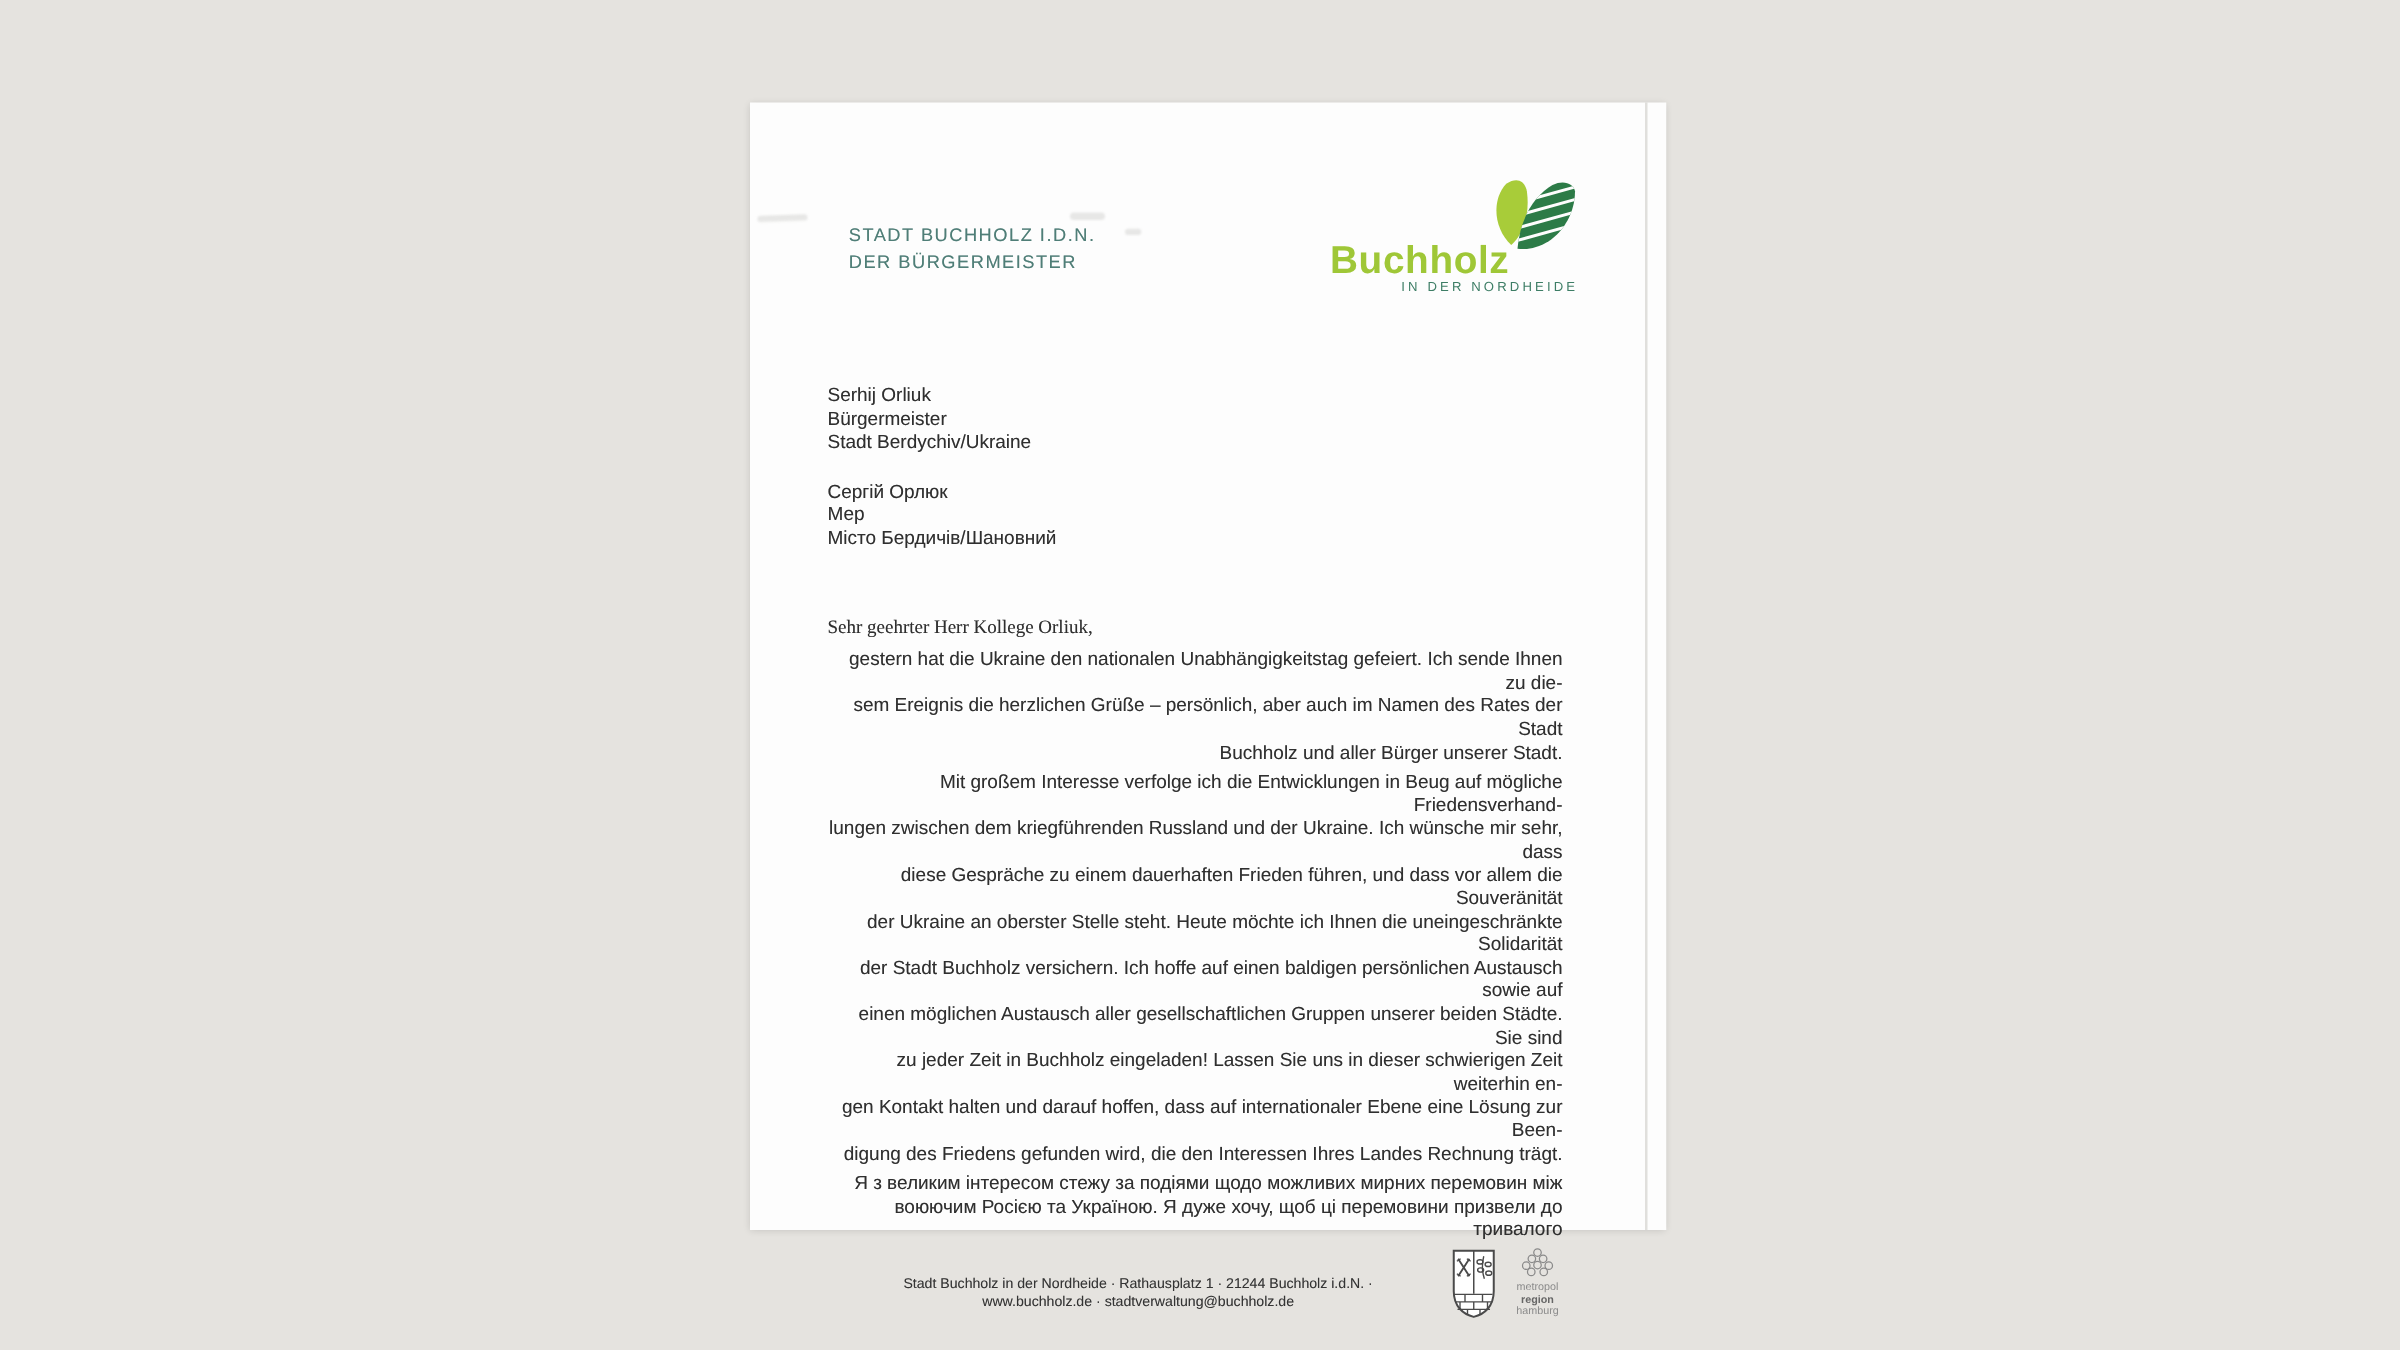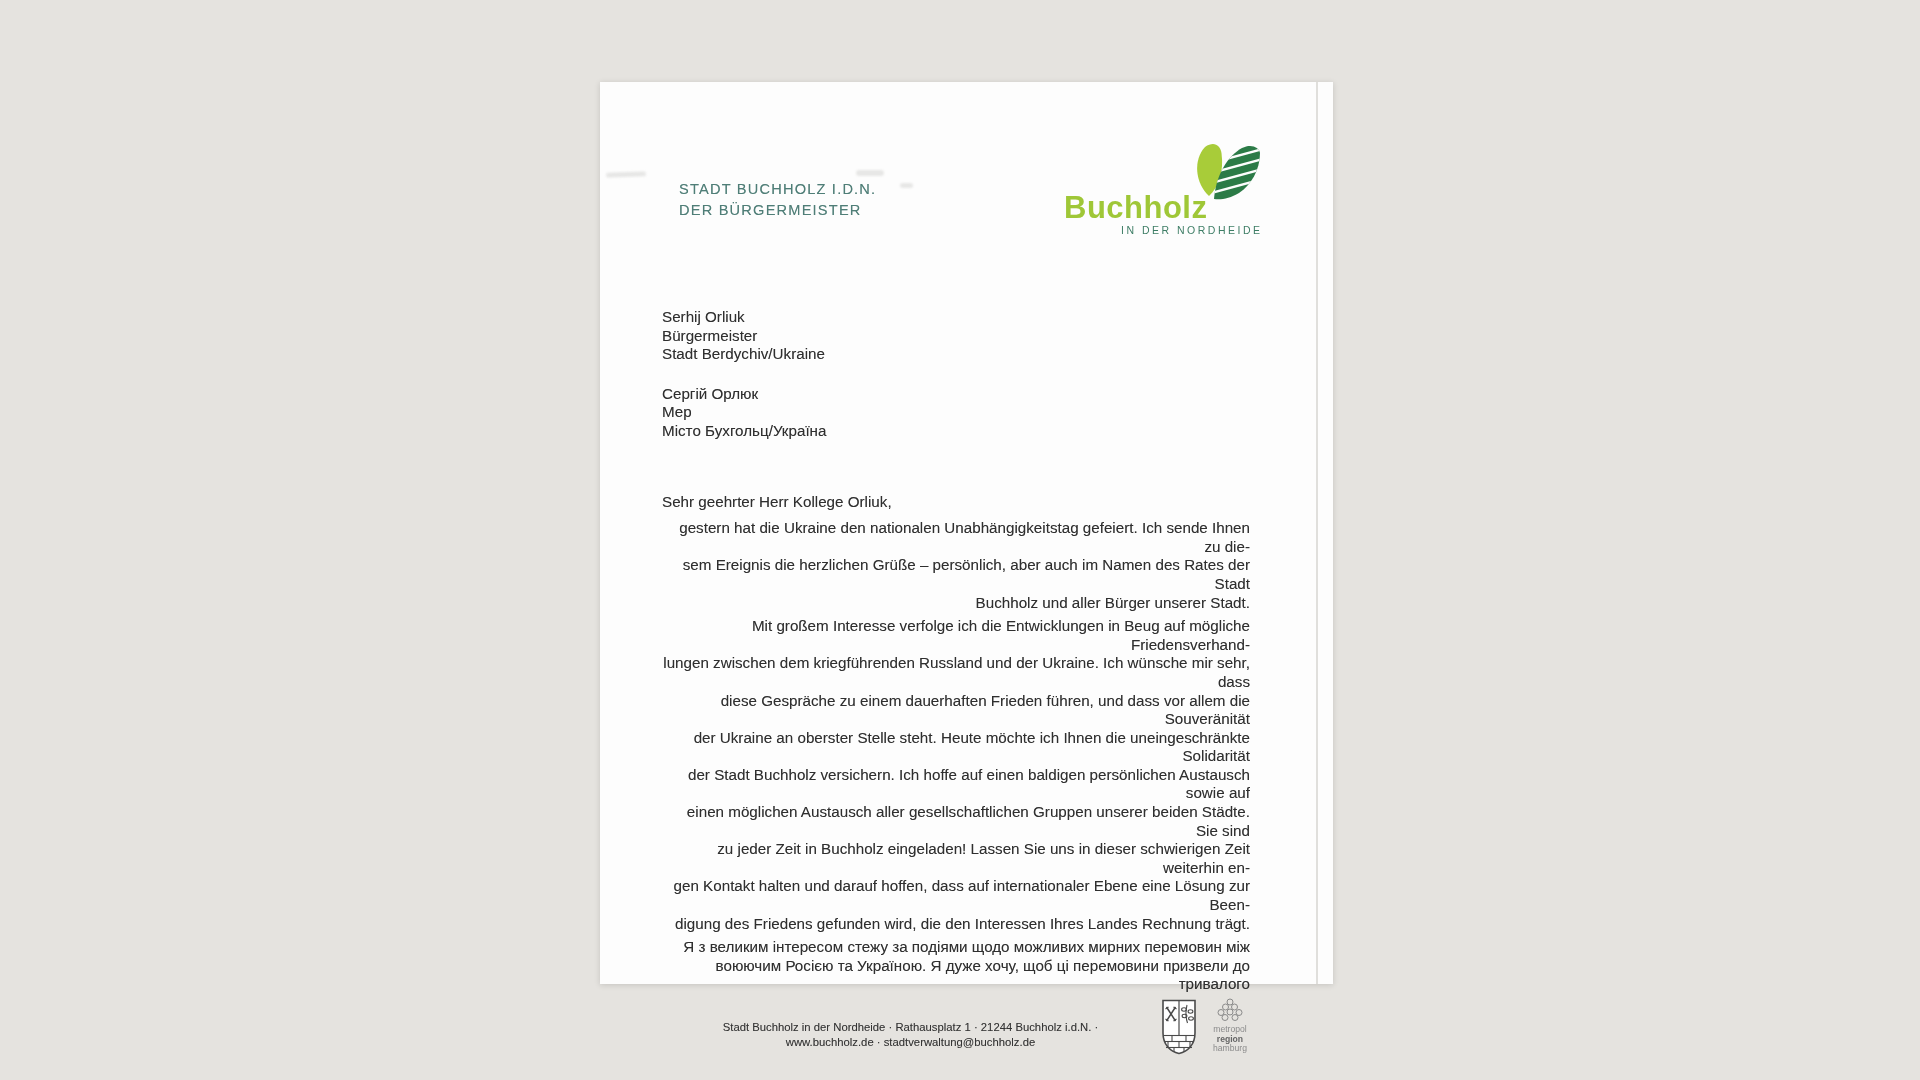--- a/index.html
+++ b/index.html
@@ -21,21 +21,21 @@
   .logo .wordmark{position:absolute;left:0;top:50px;font-size:31px;font-weight:700;color:#9fc737;
                   letter-spacing:.5px;}
   .logo .tagline{position:absolute;left:57px;top:84px;font-size:10.5px;letter-spacing:2.5px;
                  color:#3d7d65;white-space:nowrap;}
   
   .content{position:absolute;left:62px;top:226px;width:588px;color:#2f2f2f;
            font-size:15.2px;line-height:18.6px;text-shadow:0 0 .5px rgba(40,40,40,.35);}
   .block-rec-de{margin-bottom:21px;}
   .block-rec-uk{margin-bottom:52px;}
   .block-date{margin-bottom:20px;}
-  .block-sal{margin-bottom:8px;}
+  .block-sal{margin-bottom:8px;font-family:Liberation Serif, serif;}
   .para{margin-bottom:5px;text-align:right;}
   .u{text-underline-offset:2px;}
   
   .footer{position:absolute;left:48px;top:938px;width:525px;text-align:center;color:#343434;
           font-size:11.3px;line-height:14.5px;text-shadow:0 0 .4px rgba(40,40,40,.3);}
   .coat{position:absolute;left:560px;top:916px;}
   .metropol{position:absolute;left:604px;top:916px;width:52px;text-align:center;color:#8b8b8b;
             font-size:8.6px;line-height:9.6px;}
   .metropol .bold{font-weight:700;color:#666;}
   .metropol svg{display:block;margin:0 auto 2px auto;}
@@ -68,21 +68,21 @@
           <line x1="20" y1="44" x2="78" y2="28"></line>
           <line x1="20" y1="54" x2="78" y2="38"></line>
         </g>
       </svg>
       <div class="wordmark">Buchholz</div>
       <div class="tagline">IN DER NORDHEIDE</div>
     </div>
 
     <div class="content">
       <div class="block-rec-de"><span>Serhij Orliuk</span><br><span>Bürgermeister</span><br><span>Stadt Berdychiv/Ukraine</span></div>
-      <div class="block-rec-uk"><span>Сергій Орлюк</span><br><span>Мер</span><br><span>Місто Бухгольц/Україна</span></div>
+      <div class="block-rec-uk"><span>Сергій Орлюк</span><br><span>Мер</span><br><span>Місто Бердичів/Шановний</span></div>
       <div class="block-sal"><span>Sehr geehrter Herr Kollege Orliuk,</span></div>
       <div class="para"><span>gestern hat die Ukraine den nationalen Unabhängigkeitstag gefeiert. Ich sende Ihnen zu die-</span><br><span>sem Ereignis die herzlichen Grüße – persönlich, aber auch im Namen des Rates der Stadt</span><br><span>Buchholz und aller Bürger unserer Stadt.</span></div>
       <div class="para"><span>Mit großem Interesse verfolge ich die Entwicklungen in Beug auf mögliche Friedensverhand-</span><br><span>lungen zwischen dem kriegführenden Russland und der Ukraine. Ich wünsche mir sehr, dass</span><br><span>diese Gespräche zu einem dauerhaften Frieden führen, und dass vor allem die Souveränität</span><br><span>der Ukraine an oberster Stelle steht. Heute möchte ich Ihnen die uneingeschränkte Solidarität</span><br><span>der Stadt Buchholz versichern. Ich hoffe auf einen baldigen persönlichen Austausch sowie auf</span><br><span>einen möglichen Austausch aller gesellschaftlichen Gruppen unserer beiden Städte. </span><span class="u">Sie sind</span><br><span class="u">zu jeder Zeit in Buchholz eingeladen!</span><span> Lassen Sie uns in dieser schwierigen Zeit weiterhin en-</span><br><span>gen Kontakt halten und darauf hoffen, dass auf internationaler Ebene eine Lösung zur Been-</span><br><span>digung des Friedens gefunden wird, die den Interessen Ihres Landes Rechnung trägt.</span></div>
       <div class="para"><span>Я з великим інтересом стежу за подіями щодо можливих мирних перемовин між</span><br><span>воюючим Росією та Україною. Я дуже хочу, щоб ці перемовини призвели до тривалого</span><br><br><br><br><br><br></div>
     </div>
 
     <div class="footer"><span>Stadt Buchholz in der Nordheide · Rathausplatz 1 · 21244 Buchholz i.d.N. ·</span><br><span>www.buchholz.de · stadtverwaltung@buchholz.de</span></div>
 
     <svg class="coat" width="38" height="58" viewBox="0 0 38 58">
       <path d="M3,2.5 H35 V35 C35,47 27.5,53.5 19,55.5 C10.5,53.5 3,47 3,35 Z" fill="#ffffff" stroke="#4a4a4a" stroke-width="1.6"></path>

